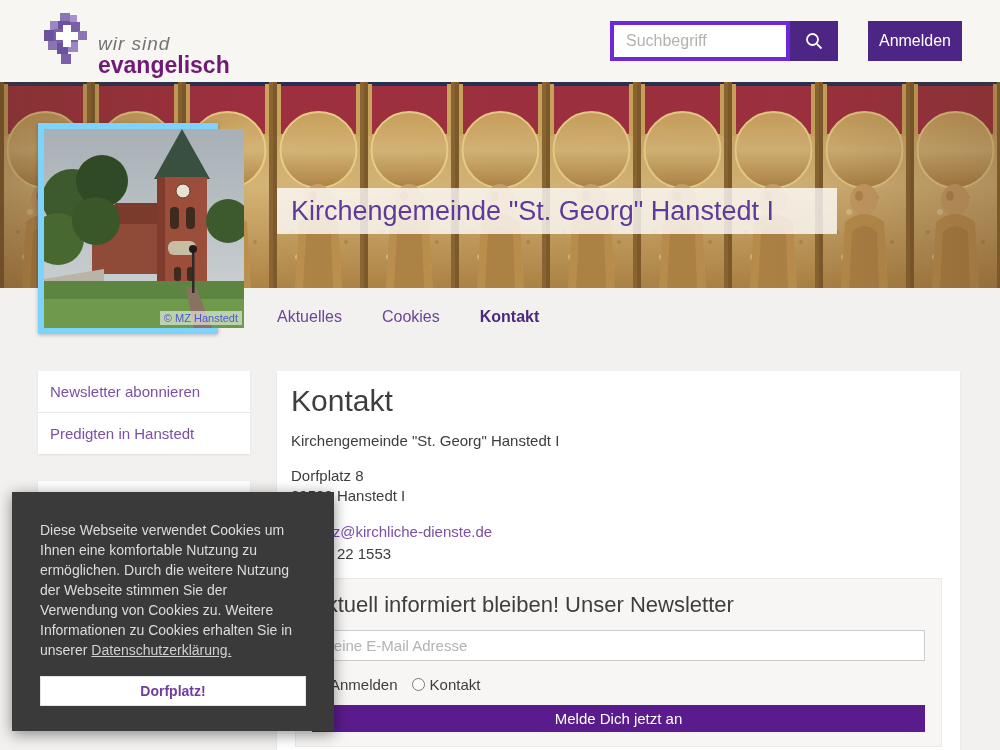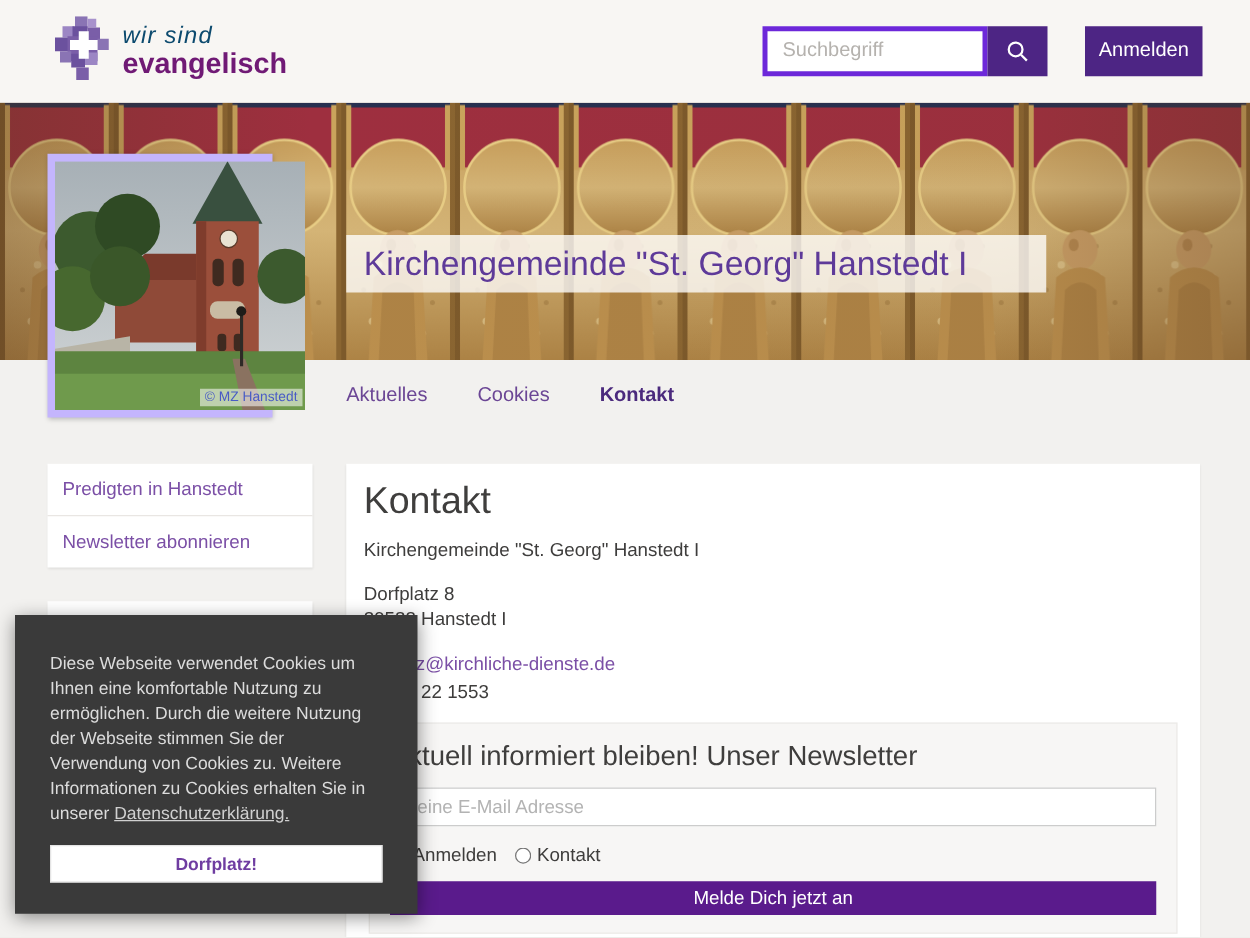--- a/index.html
+++ b/index.html
@@ -5,40 +5,40 @@
   * { box-sizing: border-box; margin: 0; padding: 0; }
   html,body { width:1000px; height:750px; }
   body { font-family:"Liberation Sans", sans-serif; background:#e9e7e4; }
   .page { position:relative; width:1000px; height:750px; overflow:hidden; background:#f2f1ef; }
 
   
   .header { position:absolute; left:0; top:0; width:1000px; height:82px; background:#f8f6f3; }
   .logo { position:absolute; left:44px; top:13px; display:flex; align-items:flex-start; }
   .logo-cross { width:46px; height:54px; }
   .logo-text { margin-left:8px; padding-top:7px; }
-  .logo-line1 { font-style:italic; font-size:19px; letter-spacing:1px; color:#0c4a6e; line-height:18px; }
+  .logo-line1 { font-style:italic; font-size:19px; letter-spacing:1px; color:#737373; line-height:18px;margin-top:15px; }
   .logo-line2 { font-weight:bold; font-size:23px; color:#701a75; line-height:24px; }
   .search-wrap { position:absolute; left:610px; top:21px; display:flex; }
   .search-input { width:180px; height:40px; border:4px solid #6d28d9; background:#fff; padding:0 12px;
                   font-size:16px; color:#555; font-family:inherit; outline:none; }
   .search-input::placeholder { color:#b5b2ae; }
   .search-btn { width:48px; height:40px; background:#4d2584; border:none; cursor:pointer;
                 display:flex; align-items:center; justify-content:center; }
   .login-btn { position:absolute; left:868px; top:21px; width:94px; height:40px; background:#4d2584;
                color:#fff; border:none; font-size:16px; font-family:inherit; cursor:pointer; }
 
   
   .hero { position:absolute; left:0; top:82px; width:1000px; height:206px; overflow:hidden; }
   .hero svg { display:block; }
   .hero-title { position:absolute; left:277px; top:188px; width:560px; height:46px;
                 background:rgba(255,255,255,0.78); color:#5e3a99; font-size:27px; line-height:46px;
                 padding-left:14px; white-space:nowrap; overflow:hidden; }
 
   
-  .photo-card { position:absolute; left:38px; top:123px; width:180px; height:211px; background:#c4b5fd;
+  .photo-card { position:absolute; left:38px; top:123px; width:180px; height:211px; background:#7dd3fc;
                 padding:6px; box-shadow:0 1px 4px rgba(0,0,0,.25); }
   .photo-inner { position:relative; width:200px; height:199px; overflow:hidden; }
   .photo-credit { position:absolute; right:2px; bottom:3px; background:rgba(255,255,255,.55);
                   color:#4a5cc5; font-size:11px; padding:1px 4px; }
 
   
   .nav { position:absolute; left:277px; top:288px; height:57px; display:flex; align-items:center; gap:40px; }
   .nav a { text-decoration:none; font-size:16px; color:#6b4695; }
   .nav a.active { font-weight:bold; color:#4b2a7d; }
 
@@ -218,22 +218,22 @@
   </div>
 
   <nav class="nav">
     <a href="#">Aktuelles</a>
     <a href="#">Cookies</a>
     <a href="#" class="active">Kontakt</a>
   </nav>
 
   <aside class="sidebar">
     <div class="side-card">
+      <a href="#" class="side-item">Newsletter abonnieren</a>
       <a href="#" class="side-item">Predigten in Hanstedt</a>
-      <a href="#" class="side-item">Newsletter abonnieren</a>
     </div>
     <div class="side-card-2"></div>
   </aside>
 
   <main class="main-card">
     <h1>Kontakt</h1>
     <p class="org-line">Kirchengemeinde "St. Georg" Hanstedt I</p>
     <p class="addr">
       <span>Dorfplatz 8</span><br>
       <span>29582 Hanstedt I</span>

